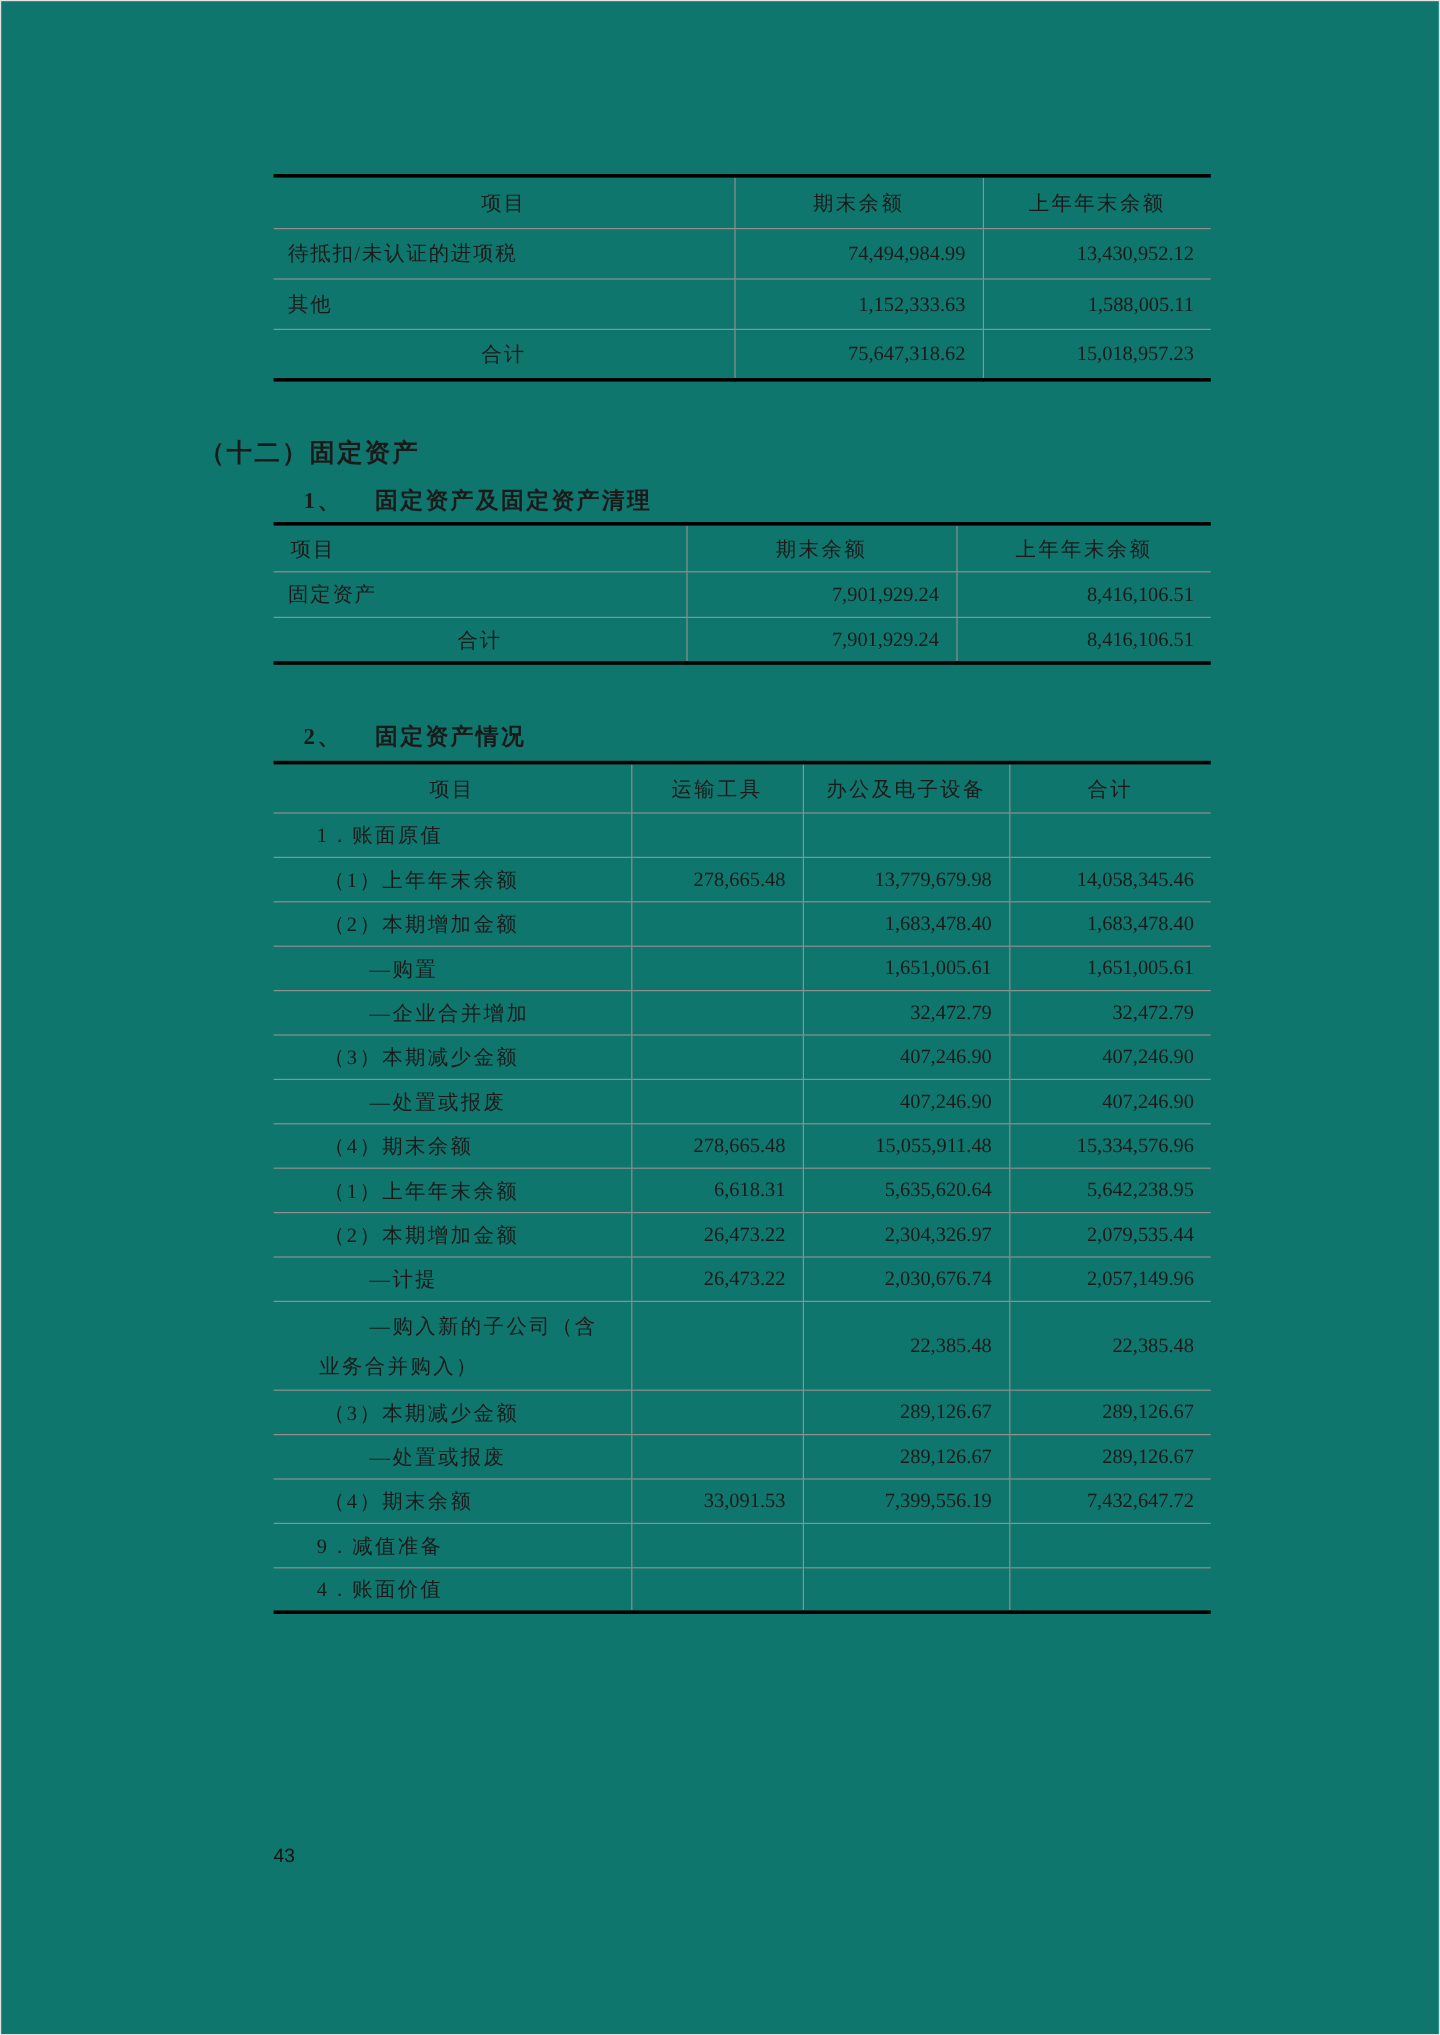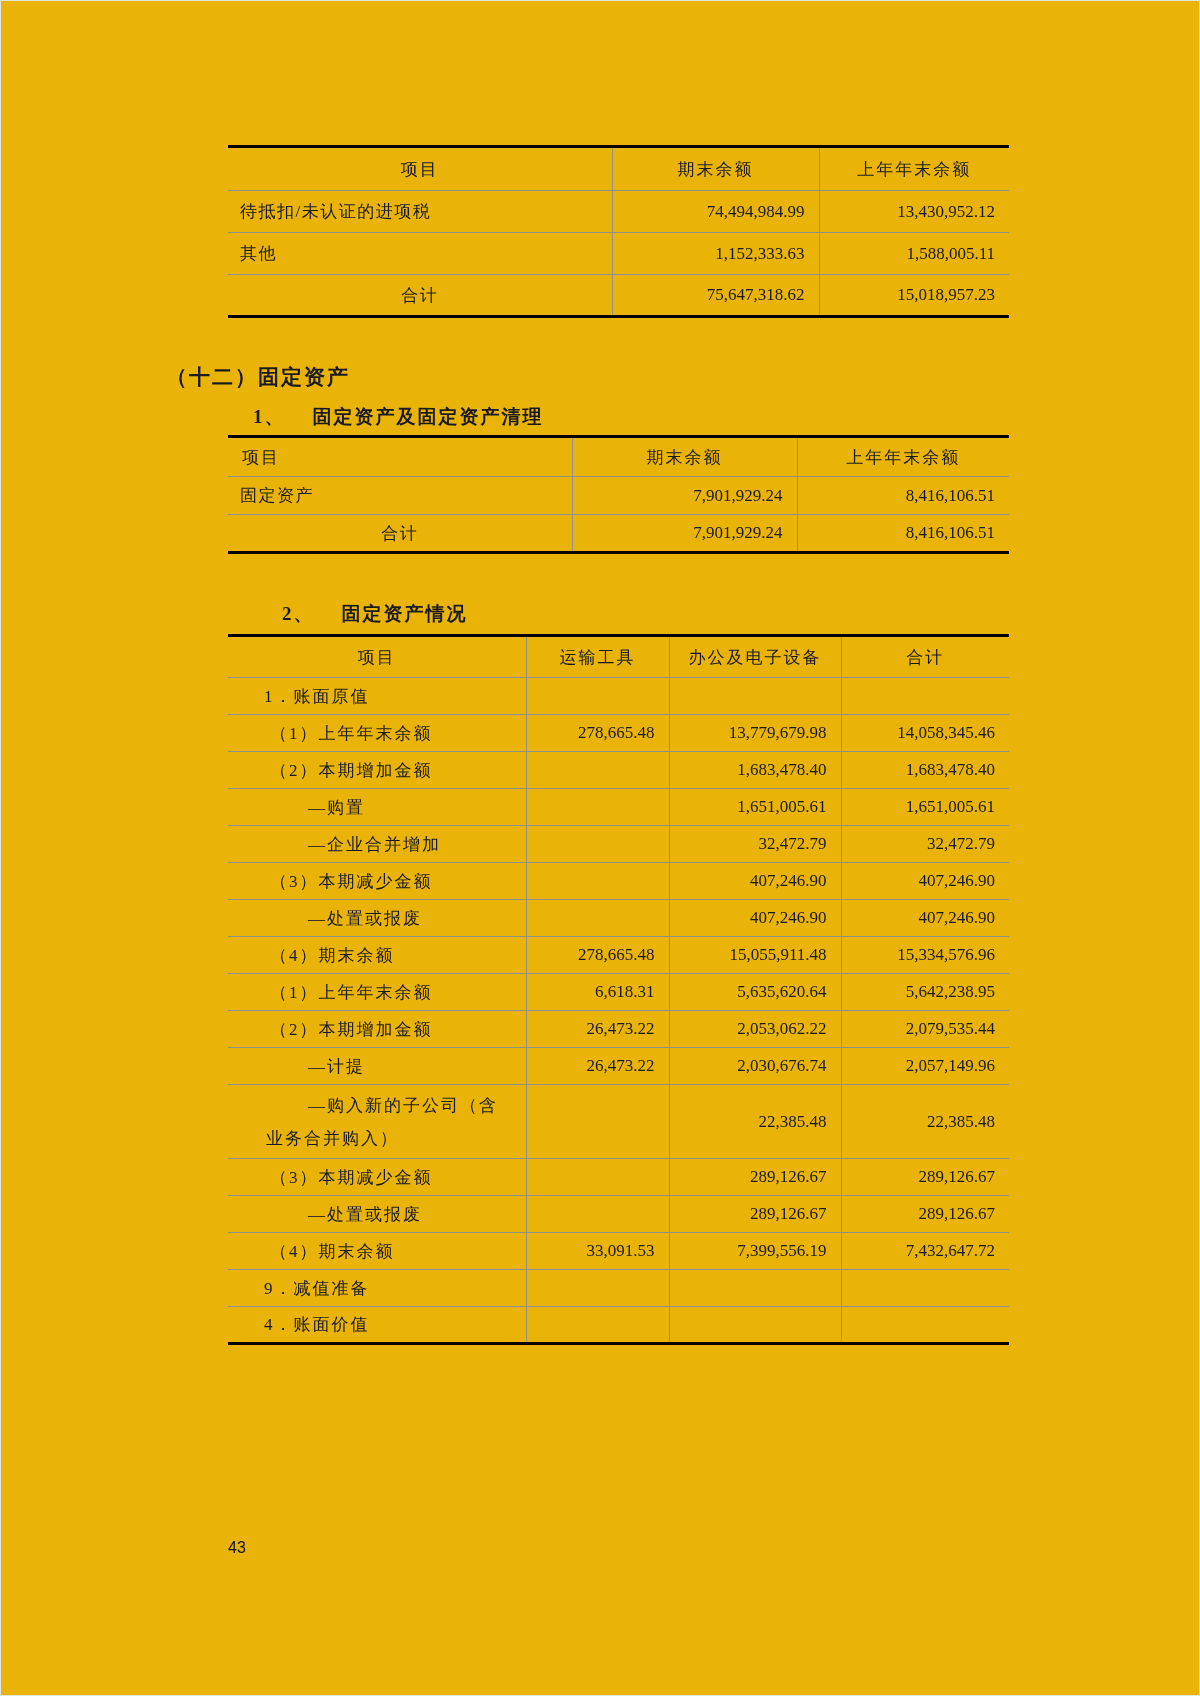--- a/index.html
+++ b/index.html
@@ -1,19 +1,19 @@
 <!DOCTYPE html>
 <html><head>
 <meta charset="utf-8">
 <style>
   html,body{margin:0;padding:0;background:#fff;}
   .page{
     position:relative;
     width:1200px;height:1696px;
-    background:#eab308;
+    background:#0f766e;
     border:1px solid #e3e3e3;
     box-sizing:border-box;
     font-family:"Liberation Serif","DejaVu Serif",serif;
     color:#1a1a1a;
   }
   
   table.fin{
     border-collapse:collapse;
     table-layout:fixed;
     width:781px;
@@ -53,21 +53,21 @@
   #w3{top:633px;}
   .h-main{
     position:absolute;left:165px;top:362px;
     font-size:21px;font-weight:bold;letter-spacing:2px;
   }
   .h-sub{
     position:absolute;left:252px;
     font-size:19px;font-weight:bold;letter-spacing:2px;
   }
   #h-sub1{top:403px;}
-  #h-sub2{top:600px;margin-left:29px;}
+  #h-sub2{top:600px;}
   .h-sub .h-title{margin-left:27px;}
   .page-num{
     position:absolute;left:227px;top:1538px;width:781px;
     text-align:left;
     font-family:"Liberation Sans","DejaVu Sans",sans-serif;
     font-size:16px;color:#111;
   }
 </style>
 </head>
 <body>
@@ -216,21 +216,21 @@
           </tr>
           <tr class="sub">
             <td class="lbl">（1）上年年末余额</td>
             <td class="num">6,618.31</td>
             <td class="num">5,635,620.64</td>
             <td class="num">5,642,238.95</td>
           </tr>
           <tr class="sub">
             <td class="lbl">（2）本期增加金额</td>
             <td class="num">26,473.22</td>
-            <td class="num">2,053,062.22</td>
+            <td class="num">2,304,326.97</td>
             <td class="num">2,079,535.44</td>
           </tr>
           <tr class="dash">
             <td class="lbl">—计提</td>
             <td class="num">26,473.22</td>
             <td class="num">2,030,676.74</td>
             <td class="num">2,057,149.96</td>
           </tr>
           <tr class="dashwrap tall">
             <td class="lbl">—购入新的子公司（含业务合并购入）</td>

